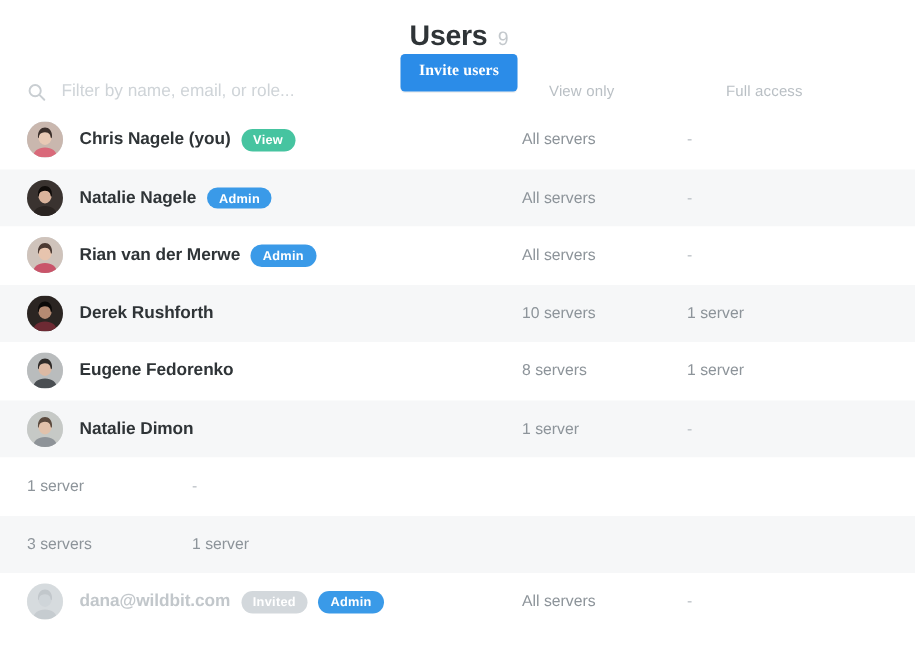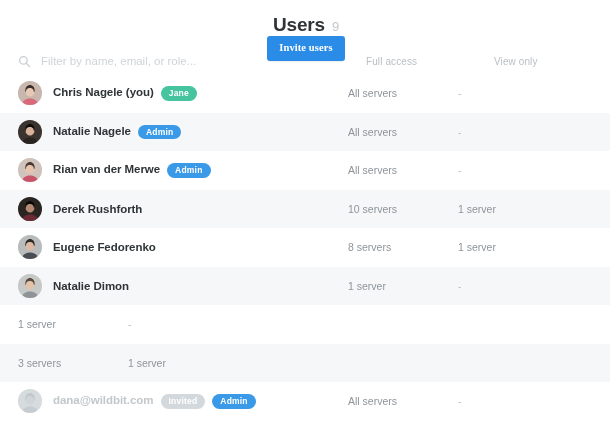--- a/index.html
+++ b/index.html
@@ -179,36 +179,36 @@
   <div class="toolbar">
     <div class="search-wrap">
       <span>
         <svg class="search-icon" viewBox="0 0 16 16" fill="none" stroke="currentColor" stroke-width="1.6">
           <circle cx="6.7" cy="6.7" r="4.6"></circle>
           <line x1="10.2" y1="10.2" x2="14.2" y2="14.2" stroke-linecap="round"></line>
         </svg>
       </span>
       <input class="search-input" type="text" placeholder="Filter by name, email, or role..." style="">
     </div>
+    <div class="col-head col-view">View only</div>
     <div class="col-head col-full">Full access</div>
-    <div class="col-head col-view">View only</div>
   </div>
 
   <div class="rows" id="rows">
       <div class="row">
         <div class="user-cell">
           <div class="avatar">
             <svg viewBox="0 0 24 24" style="opacity:1">
     <rect width="24" height="24" fill="#c9b7ae"></rect>
     <path d="M4 24c0-4.3 3.6-6.6 8-6.6s8 2.3 8 6.6z" fill="#d9697a"></path>
     <ellipse cx="12" cy="10.4" rx="4.5" ry="5.2" fill="#e8c9b5"></ellipse>
     <path d="M7.3 9.6c0-3.4 2.1-5.6 4.7-5.6s4.7 2.2 4.7 5.6c0 .9-.3 1.5-.6 1.5-.4 0-.3-1.3-.8-2.3-.6-1.2-2-1.7-3.3-1.7-1.6 0-3.1.6-3.7 1.9-.4.9-.3 2.1-.7 2.1-.3 0-.3-.6-.3-1.5z" fill="#3b2f2b"></path>
   </svg>
           </div>
-          <div class="user-name">Chris Nagele (you)<span class="tag tag-owner">Jane</span></div>
+          <div class="user-name">Chris Nagele (you)<span class="tag tag-owner">View</span></div>
         </div>
         <div class="cell-full">All servers</div>
         <div class="cell-view cell-dash">-</div>
       </div>
       <div class="row alt">
         <div class="user-cell">
           <div class="avatar">
             <svg viewBox="0 0 24 24" style="opacity:1">
     <rect width="24" height="24" fill="#3a3330"></rect>
     <path d="M4 24c0-4.3 3.6-6.6 8-6.6s8 2.3 8 6.6z" fill="#2a2421"></path>

